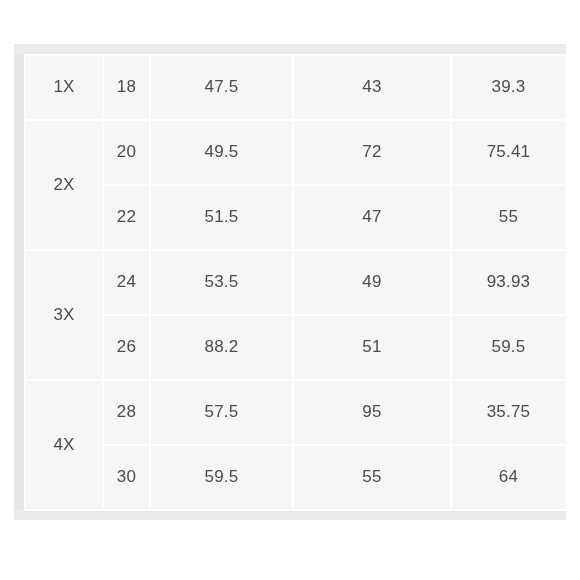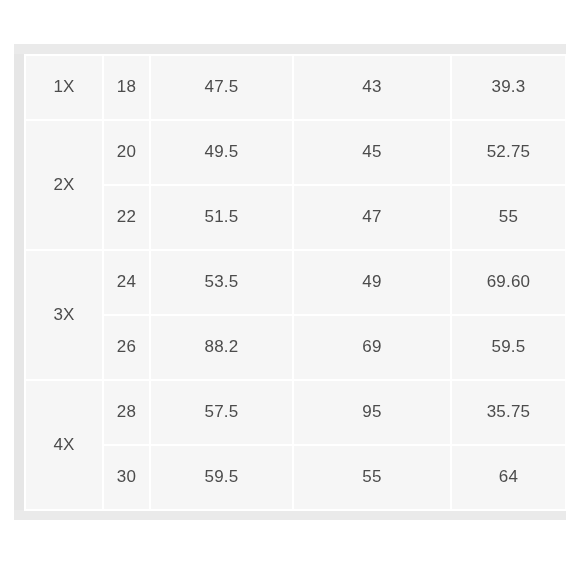--- a/index.html
+++ b/index.html
@@ -113,43 +113,43 @@
           <td class="cell-num">18</td>
           <td class="cell-val">47.5</td>
           <td class="cell-val">43</td>
           <td class="cell-val">39.3</td>
         </tr>
 
         <tr>
           <td class="cell-group" rowspan="2">2X</td>
           <td class="cell-num">20</td>
           <td class="cell-val">49.5</td>
-          <td class="cell-val">45</td>
-          <td class="cell-val">52.75</td>
+          <td class="cell-val">72</td>
+          <td class="cell-val">75.41</td>
         </tr>
 
         <tr>
           <td class="cell-num">22</td>
           <td class="cell-val">51.5</td>
           <td class="cell-val">47</td>
           <td class="cell-val">55</td>
         </tr>
 
         <tr>
           <td class="cell-group" rowspan="2">3X</td>
           <td class="cell-num">24</td>
           <td class="cell-val">53.5</td>
           <td class="cell-val">49</td>
-          <td class="cell-val">69.60</td>
+          <td class="cell-val">93.93</td>
         </tr>
 
         <tr>
           <td class="cell-num">26</td>
           <td class="cell-val">88.2</td>
-          <td class="cell-val">69</td>
+          <td class="cell-val">51</td>
           <td class="cell-val">59.5</td>
         </tr>
 
         <tr>
           <td class="cell-group" rowspan="2">4X</td>
           <td class="cell-num">28</td>
           <td class="cell-val">57.5</td>
           <td class="cell-val">95</td>
           <td class="cell-val">35.75</td>
         </tr>

